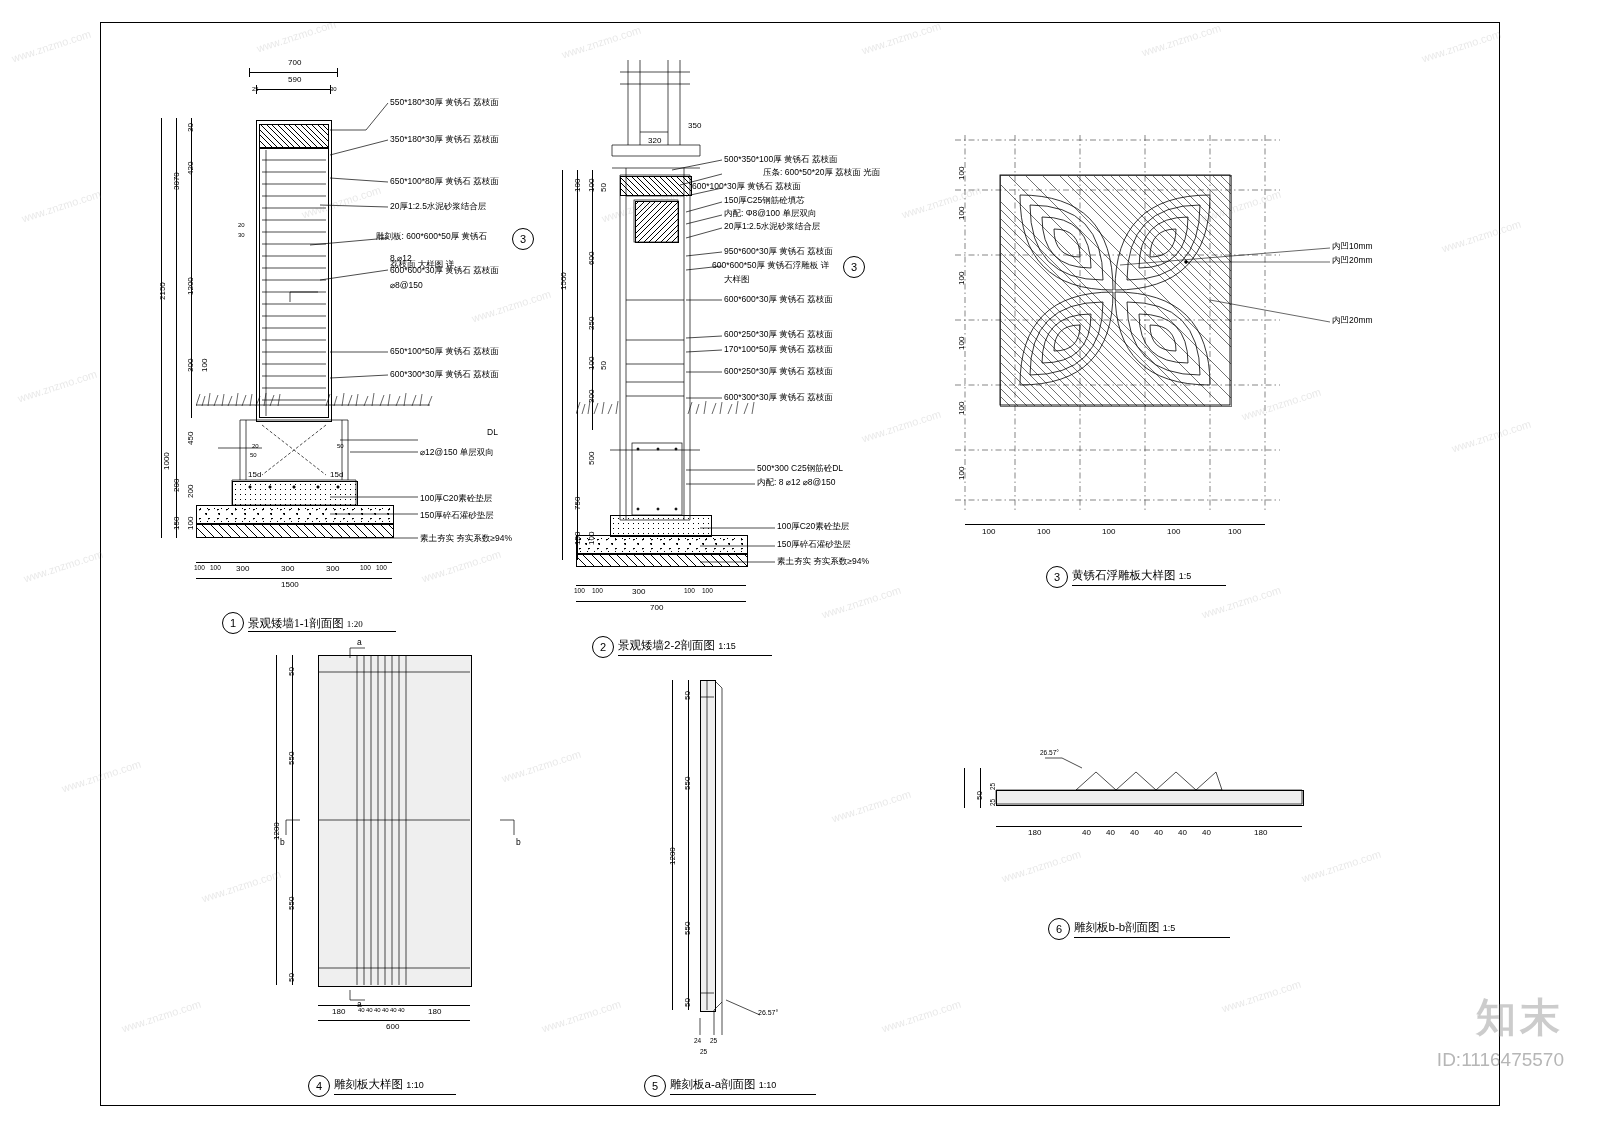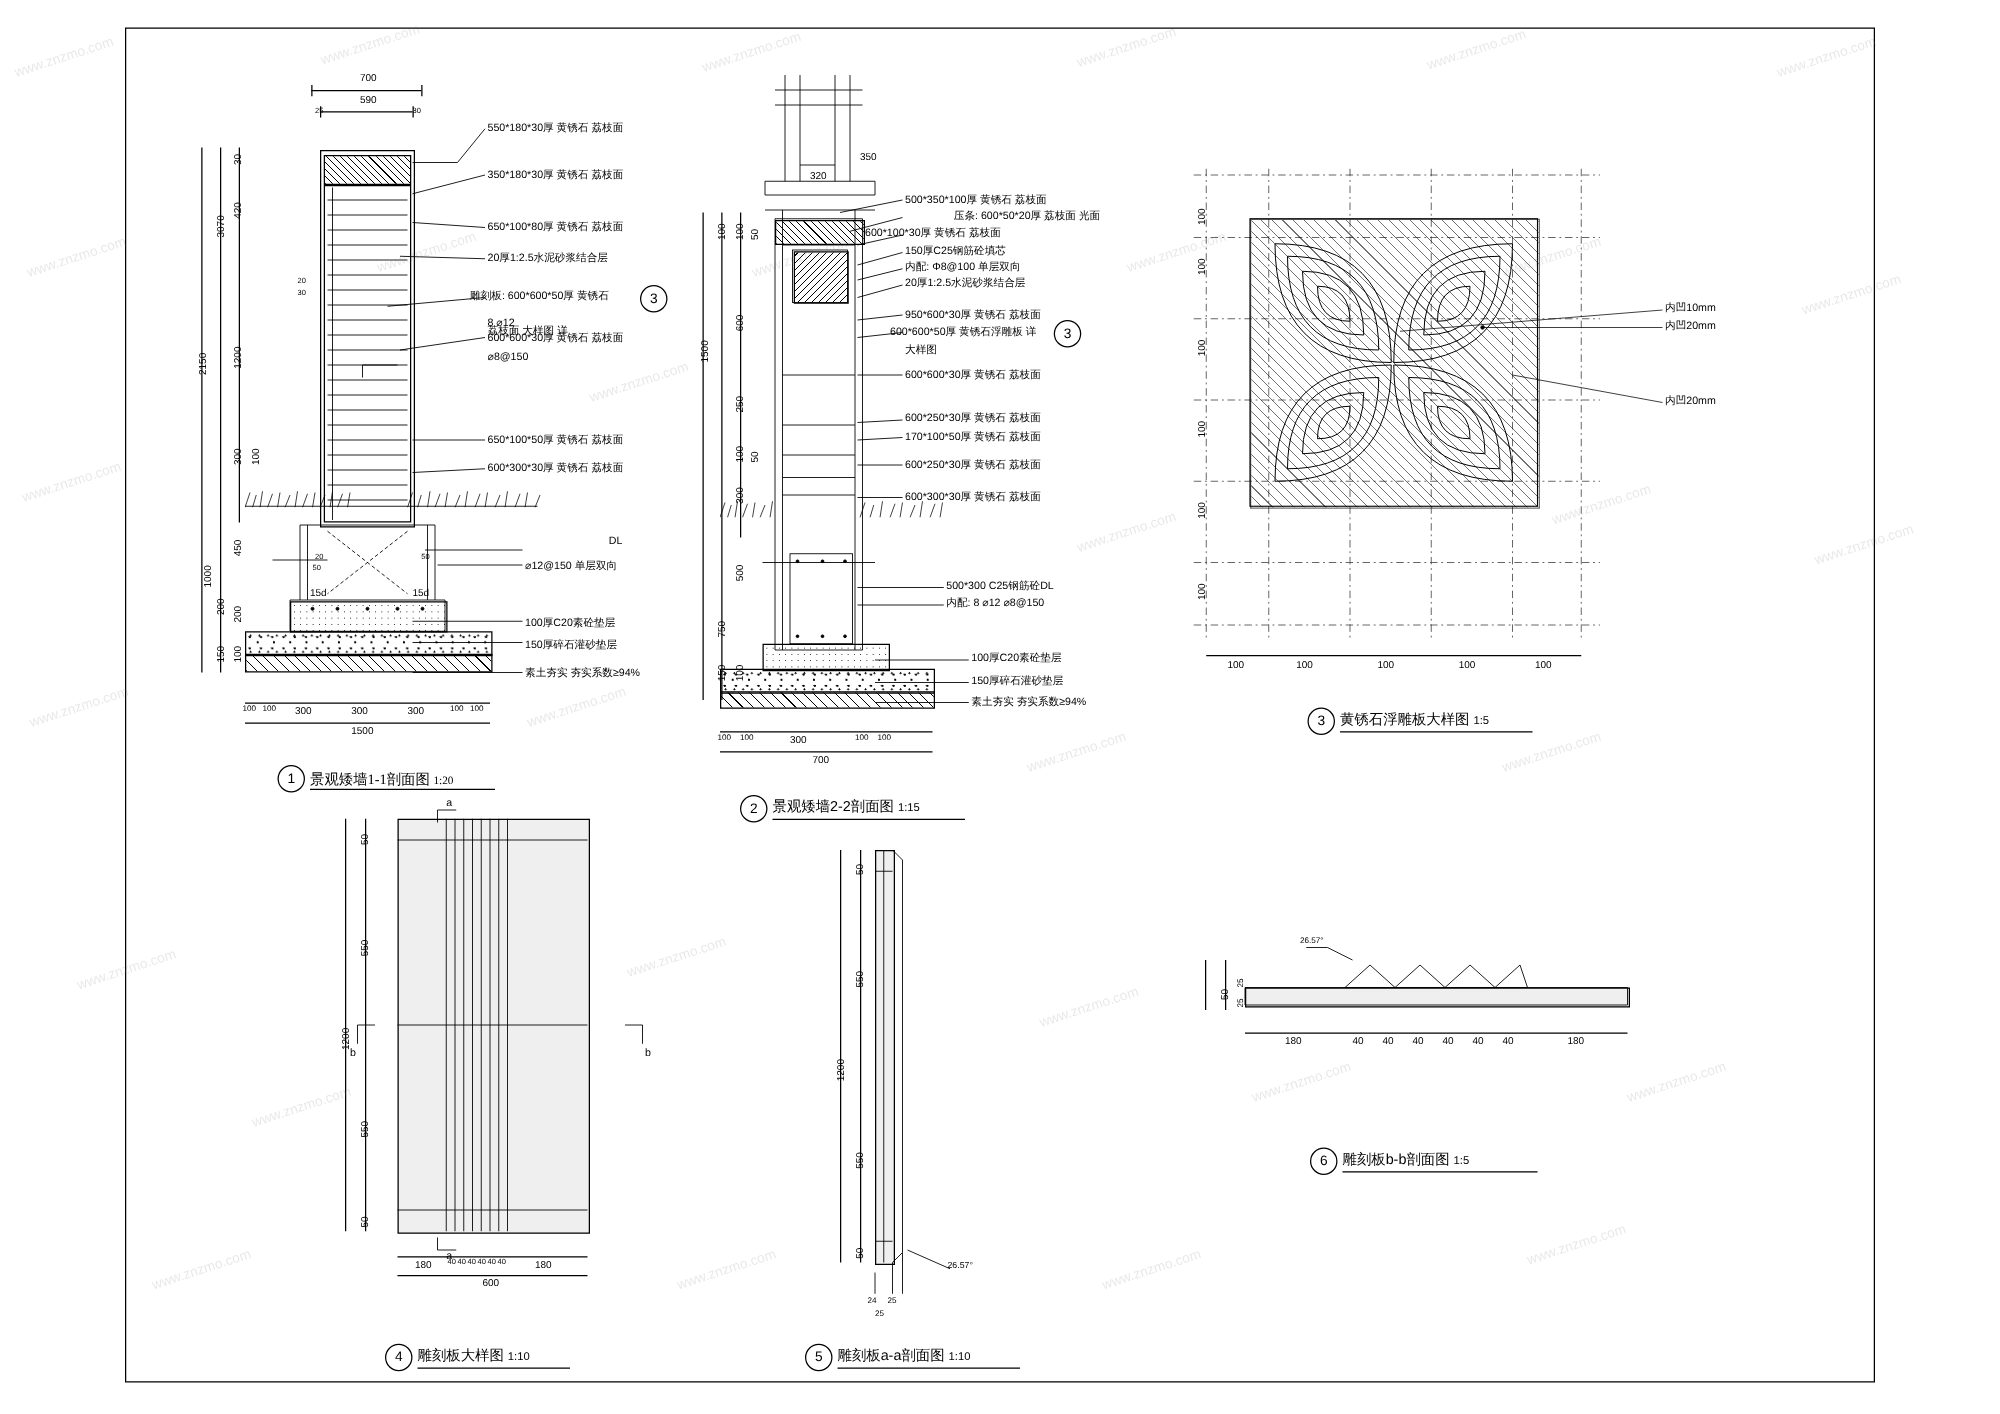--- a/index.html
+++ b/index.html
@@ -577,13 +577,17 @@
     <div class="wm" style="left:500px;top:760px;">www.znzmo.com</div>
     <div class="wm" style="left:830px;top:800px;">www.znzmo.com</div>
     <div class="wm" style="left:1000px;top:860px;">www.znzmo.com</div>
     <div class="wm" style="left:1300px;top:860px;">www.znzmo.com</div>
     <div class="wm" style="left:120px;top:1010px;">www.znzmo.com</div>
     <div class="wm" style="left:540px;top:1010px;">www.znzmo.com</div>
     <div class="wm" style="left:880px;top:1010px;">www.znzmo.com</div>
     <div class="wm" style="left:1220px;top:990px;">www.znzmo.com</div>
   </div>
 
+  <div class="wmbig">
+    <div class="zn">知末</div>
+    <div class="id">ID:1116475570</div>
+  </div>
 </div>
 
 </body></html>

